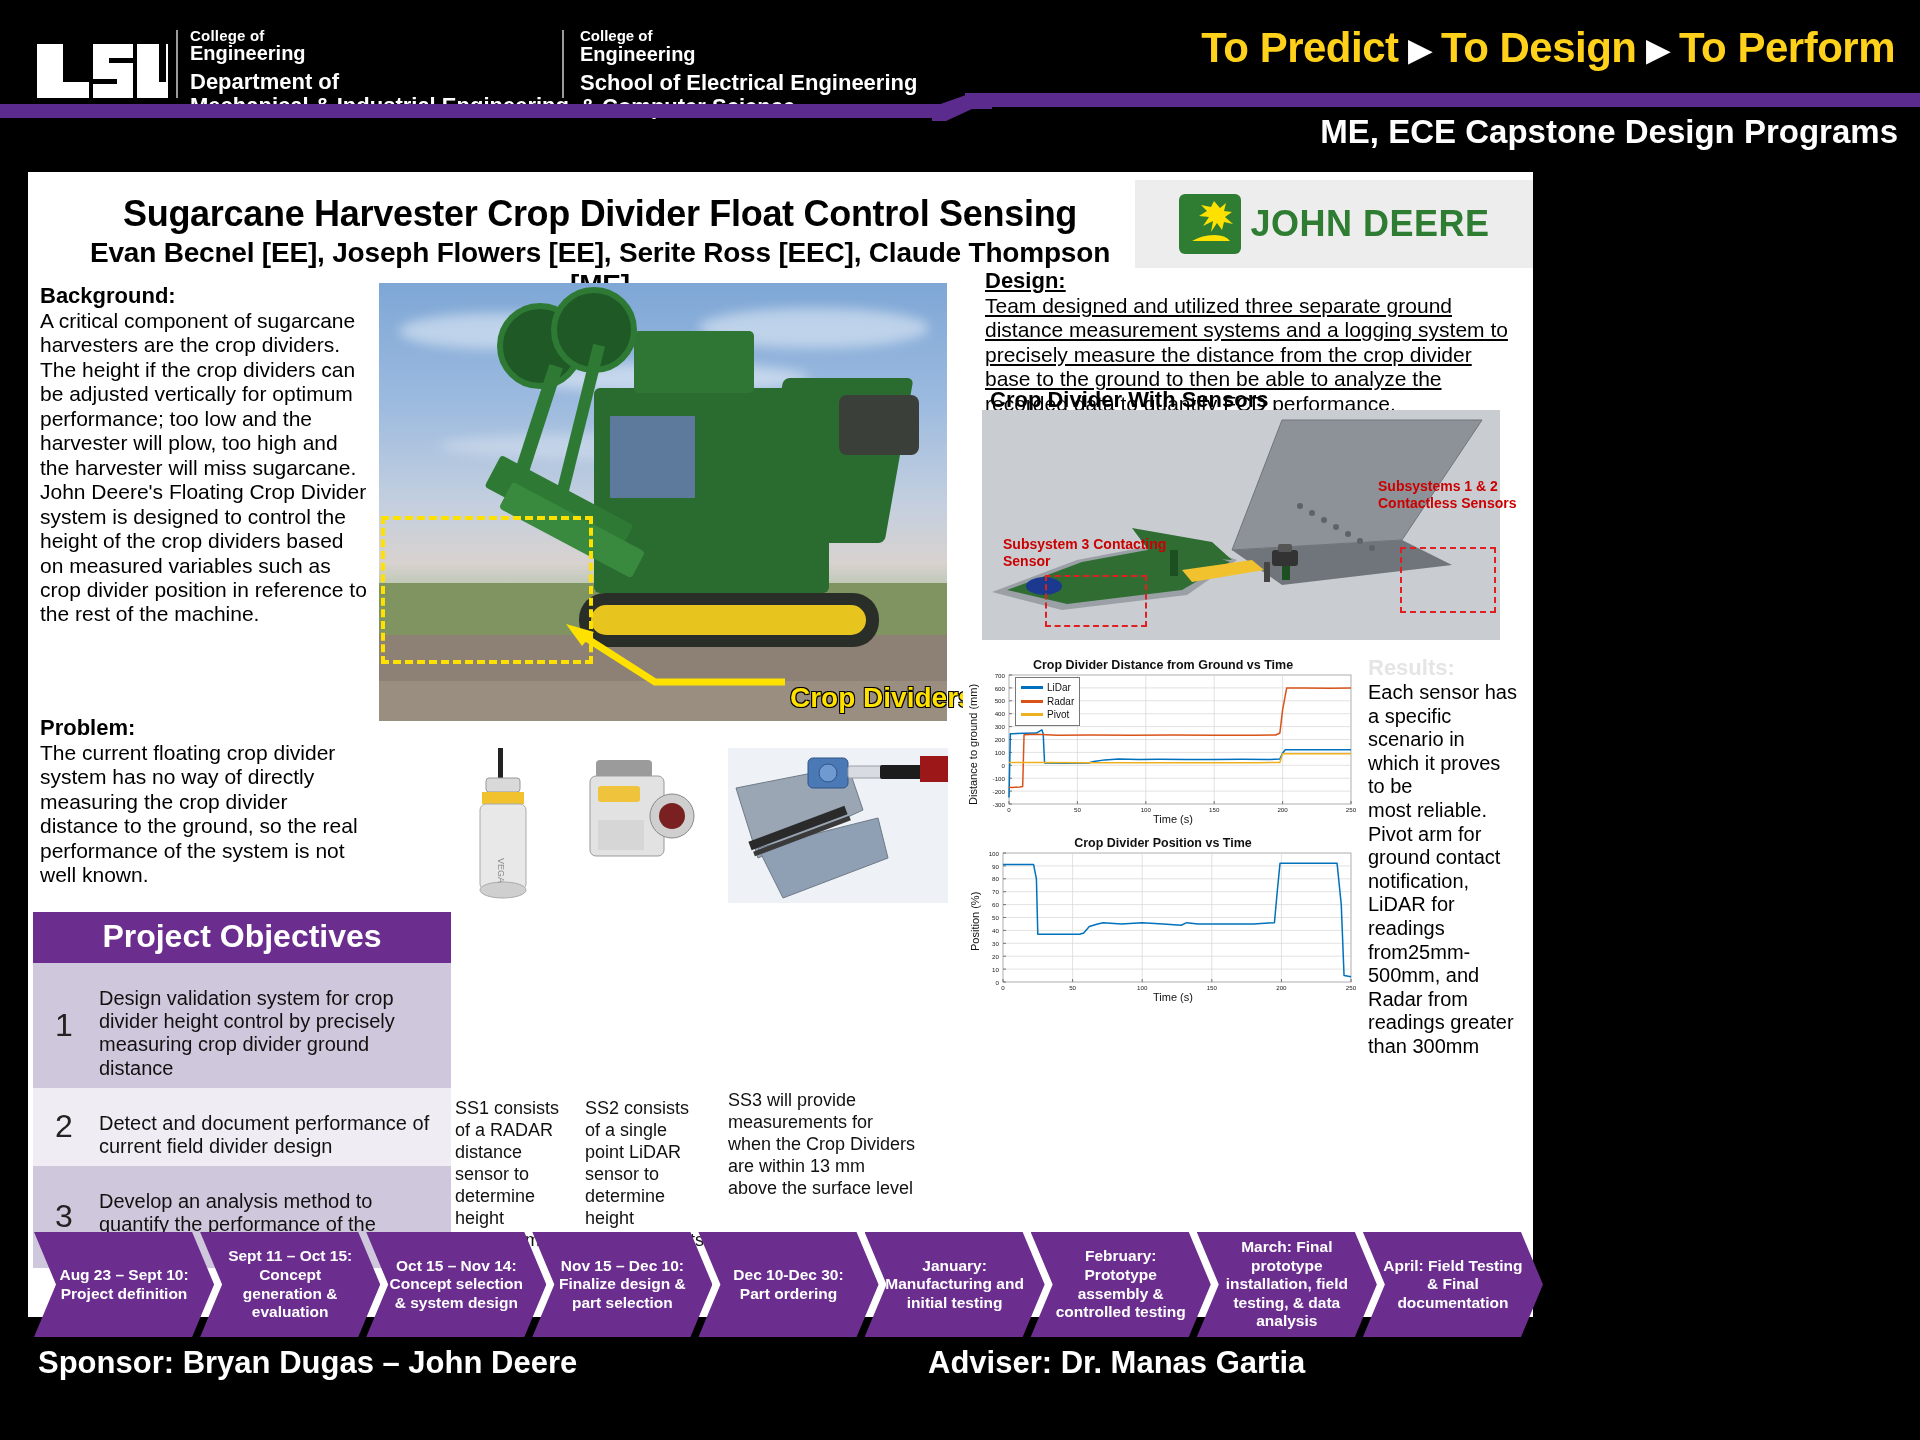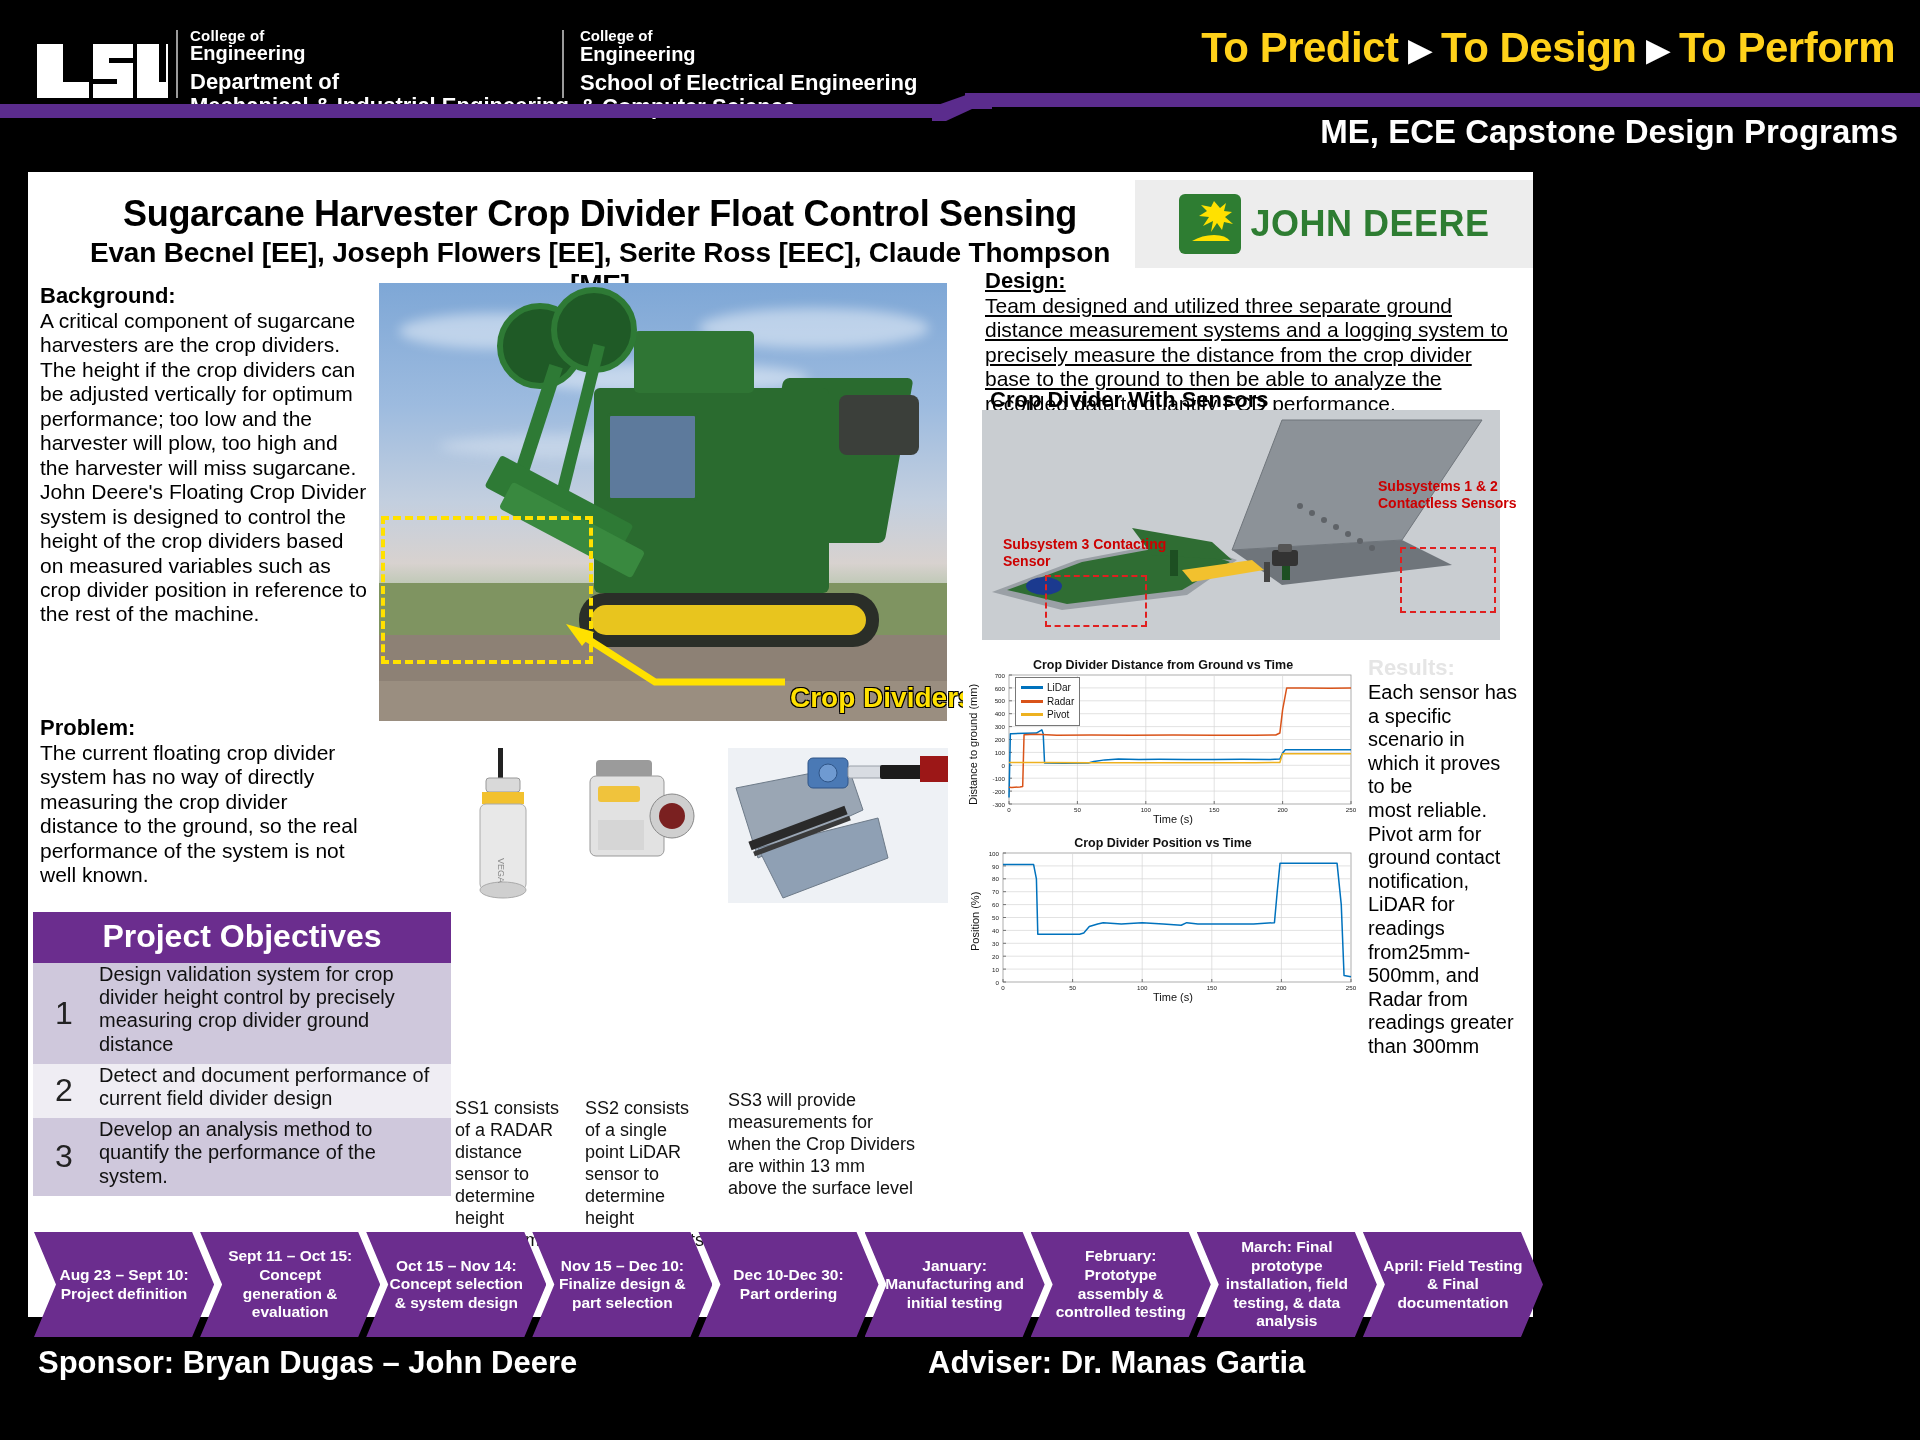--- a/index.html
+++ b/index.html
@@ -79,21 +79,21 @@
   .crop-div-label{position:absolute;left:790px;top:682px;color:#FFE100;font-size:28px;font-weight:bold;
     text-shadow:1px 1px 0 #000,-1px -1px 0 #000,1px -1px 0 #000,-1px 1px 0 #000;}
 
   
   .obj-wrap{position:absolute;left:33px;top:912px;width:418px;}
   .obj-head{background:#6B2D8E;color:#fff;font-size:32px;font-weight:bold;text-align:center;padding:6px 0 8px;}
   .obj-row{display:flex;align-items:center;}
   .obj-row.a{background:#CFC8DC;}
   .obj-row.b{background:#EFEDF3;}
   .obj-num{width:62px;text-align:center;font-size:32px;color:#222;flex:0 0 62px;}
-  .obj-txt{font-size:20px;color:#111;line-height:1.16;padding:0 8px 8px 4px;}
+  .obj-txt{font-size:20px;color:#111;line-height:1.16;padding:24px 8px 8px 4px;}
 
   
   .cap{position:absolute;font-size:18px;color:#111;line-height:1.22;}
   .sens1{position:absolute;left:468px;top:748px;width:70px;height:160px;}
   .sens2{position:absolute;left:580px;top:760px;width:120px;height:110px;}
   .sens3{position:absolute;left:728px;top:748px;width:220px;height:150px;}
 
   
   #design-block{position:absolute;left:985px;top:268px;width:528px;text-decoration:underline;}
   .cd-title{position:absolute;left:990px;top:387px;font-size:22px;font-weight:bold;color:#000;}

